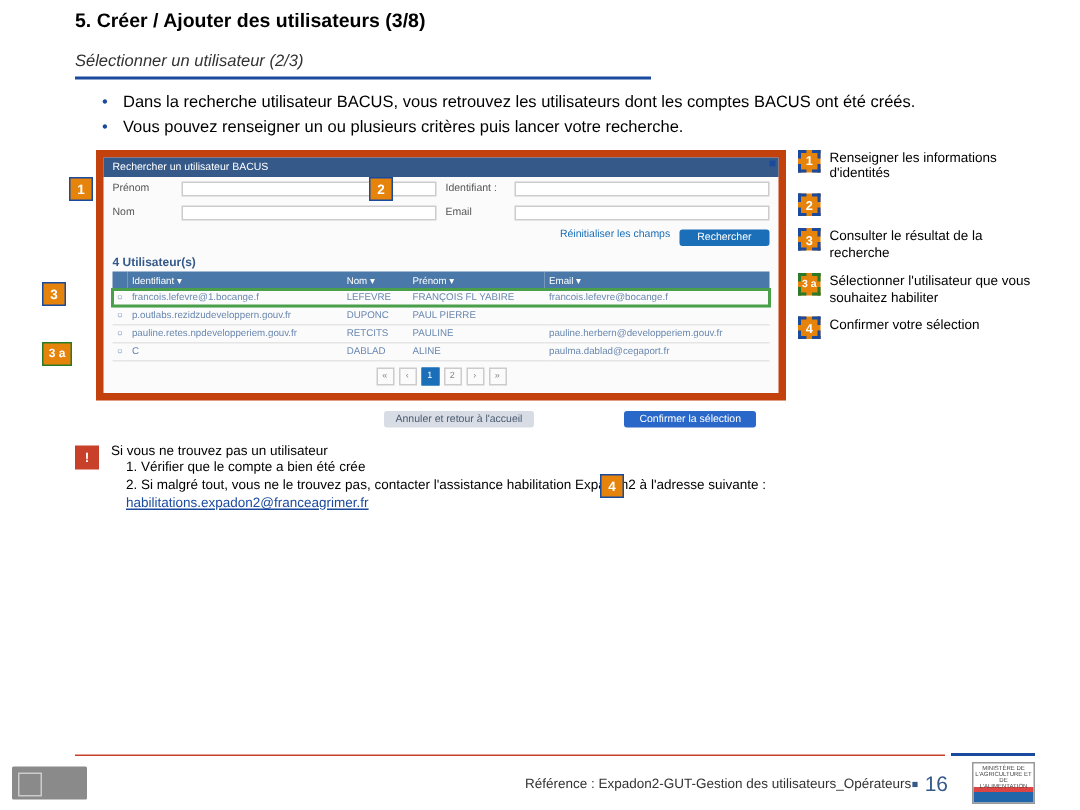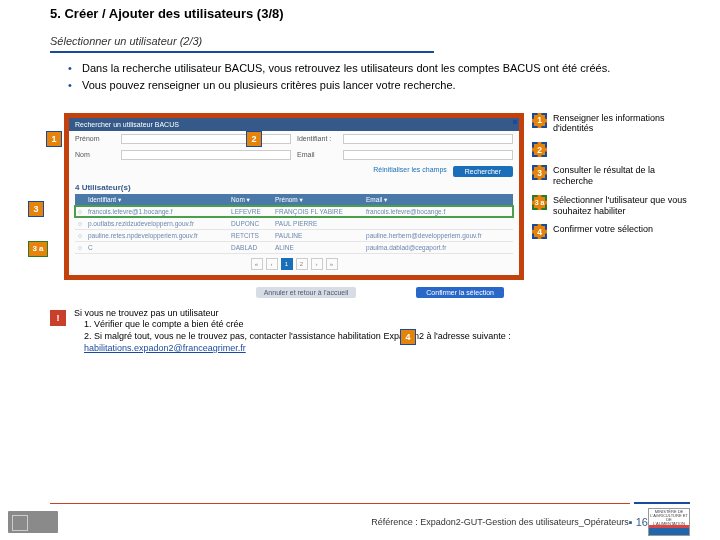--- a/index.html
+++ b/index.html
@@ -1,21 +1,21 @@
 <!DOCTYPE html>
 <html><head>
 <meta charset="utf-8">
 <style>
   * { box-sizing: border-box; margin: 0; padding: 0; }
   body { width: 720px; height: 540px; font-family: Arial, sans-serif; font-size: 10px; background: #fff; position: relative; overflow: hidden; }
   .slide { padding: 6px 30px 0 50px; }
   .title { font-size: 13px; font-weight: bold; color: #000; }
   .subtitle { font-size: 11px; font-style: italic; color: #333; margin-top: 14px; }
   .hr-top { height: 2px; background: linear-gradient(to right, #1a4a9e 60%, #fff 60%); margin: 4px 0 8px; }
-  .bullets { margin: 0 0 20px 18px; }
+  .bullets { margin: 0 0 7px 18px; }
   .bullets li { list-style: none; position: relative; padding-left: 14px; font-size: 11px; line-height: 1.35; color: #000; margin-bottom: 2px; }
   .bullets li::before { content: "•"; position: absolute; left: 0; color: #1a4a9e; }
   .main { display: flex; gap: 8px; }
   .left { width: 480px; position: relative; }
   .right { width: 160px; }
   .screenshot { border: 5px solid #c2410c; background: #fbfbfb; font-size: 7px; position: relative; margin-left: 14px; }
   .sc-head { background: #355a8a; color: #fff; padding: 3px 6px; font-size: 7px; }
   .sc-row { display: flex; gap: 6px; padding: 3px 6px; align-items: center; }
   .sc-row label { width: 40px; color: #555; }
   .sc-row .inp { flex: 1; height: 10px; border: 1px solid #ccc; background: #fff; }
@@ -43,21 +43,21 @@
   .ltxt { line-height: 1.2; color: #000; }
   .note-box { display: flex; gap: 8px; margin: 6px 0 0 50px; width: 610px; font-size: 9px; align-items: flex-start; }
   .note-icon { width: 16px; height: 16px; background: #c8402a; color: #fff; display: flex; align-items: center; justify-content: center; font-weight: bold; flex-shrink: 0; margin-top: 2px; }
   .note-body { color: #000; line-height: 1.3; }
   .note-body .sub { margin-left: 10px; }
   .link { color: #1a4a9e; text-decoration: underline; }
   .footer { position: absolute; bottom: 0; left: 0; right: 0; height: 36px; display: flex; align-items: center; padding: 0 30px 0 8px; }
   .logo-fa { width: 50px; height: 22px; background: #8a8a8a; border-radius: 1px; position: relative; }
   .logo-fa::after { content: ""; position: absolute; left: 4px; top: 4px; width: 14px; height: 14px; border: 1px solid #ccc; }
   .ref { flex: 1; font-size: 9px; color: #333; margin-left: 12px; text-align: right; }
-  .pgnum { font-size: 11px; color: #355a8a; margin-right: 0; }
+  .pgnum { font-size: 14px; color: #355a8a; margin-right: 16px; }
   .pgnum::before { content: "▪ "; color: #355a8a; }
   .logo-min { width: 42px; height: 28px; border: 1px solid #999; font-size: 4px; color: #444; padding: 1px; line-height: 1; text-align: center; background: linear-gradient(#fff 60%, #d44 60%, #d44 72%, #26a 72%); }
   .hr-foot { position: absolute; bottom: 36px; left: 50px; right: 90px; height: 1px; background: #c8402a; }
   .hr-foot2 { position: absolute; bottom: 36px; right: 30px; width: 56px; height: 2px; background: #1a4a9e; }
   .dottop { position: absolute; top: 2px; right: 2px; width: 4px; height: 4px; background: #1a4a9e; }
 </style>
 </head>
 <body>
 
 <div class="slide">

